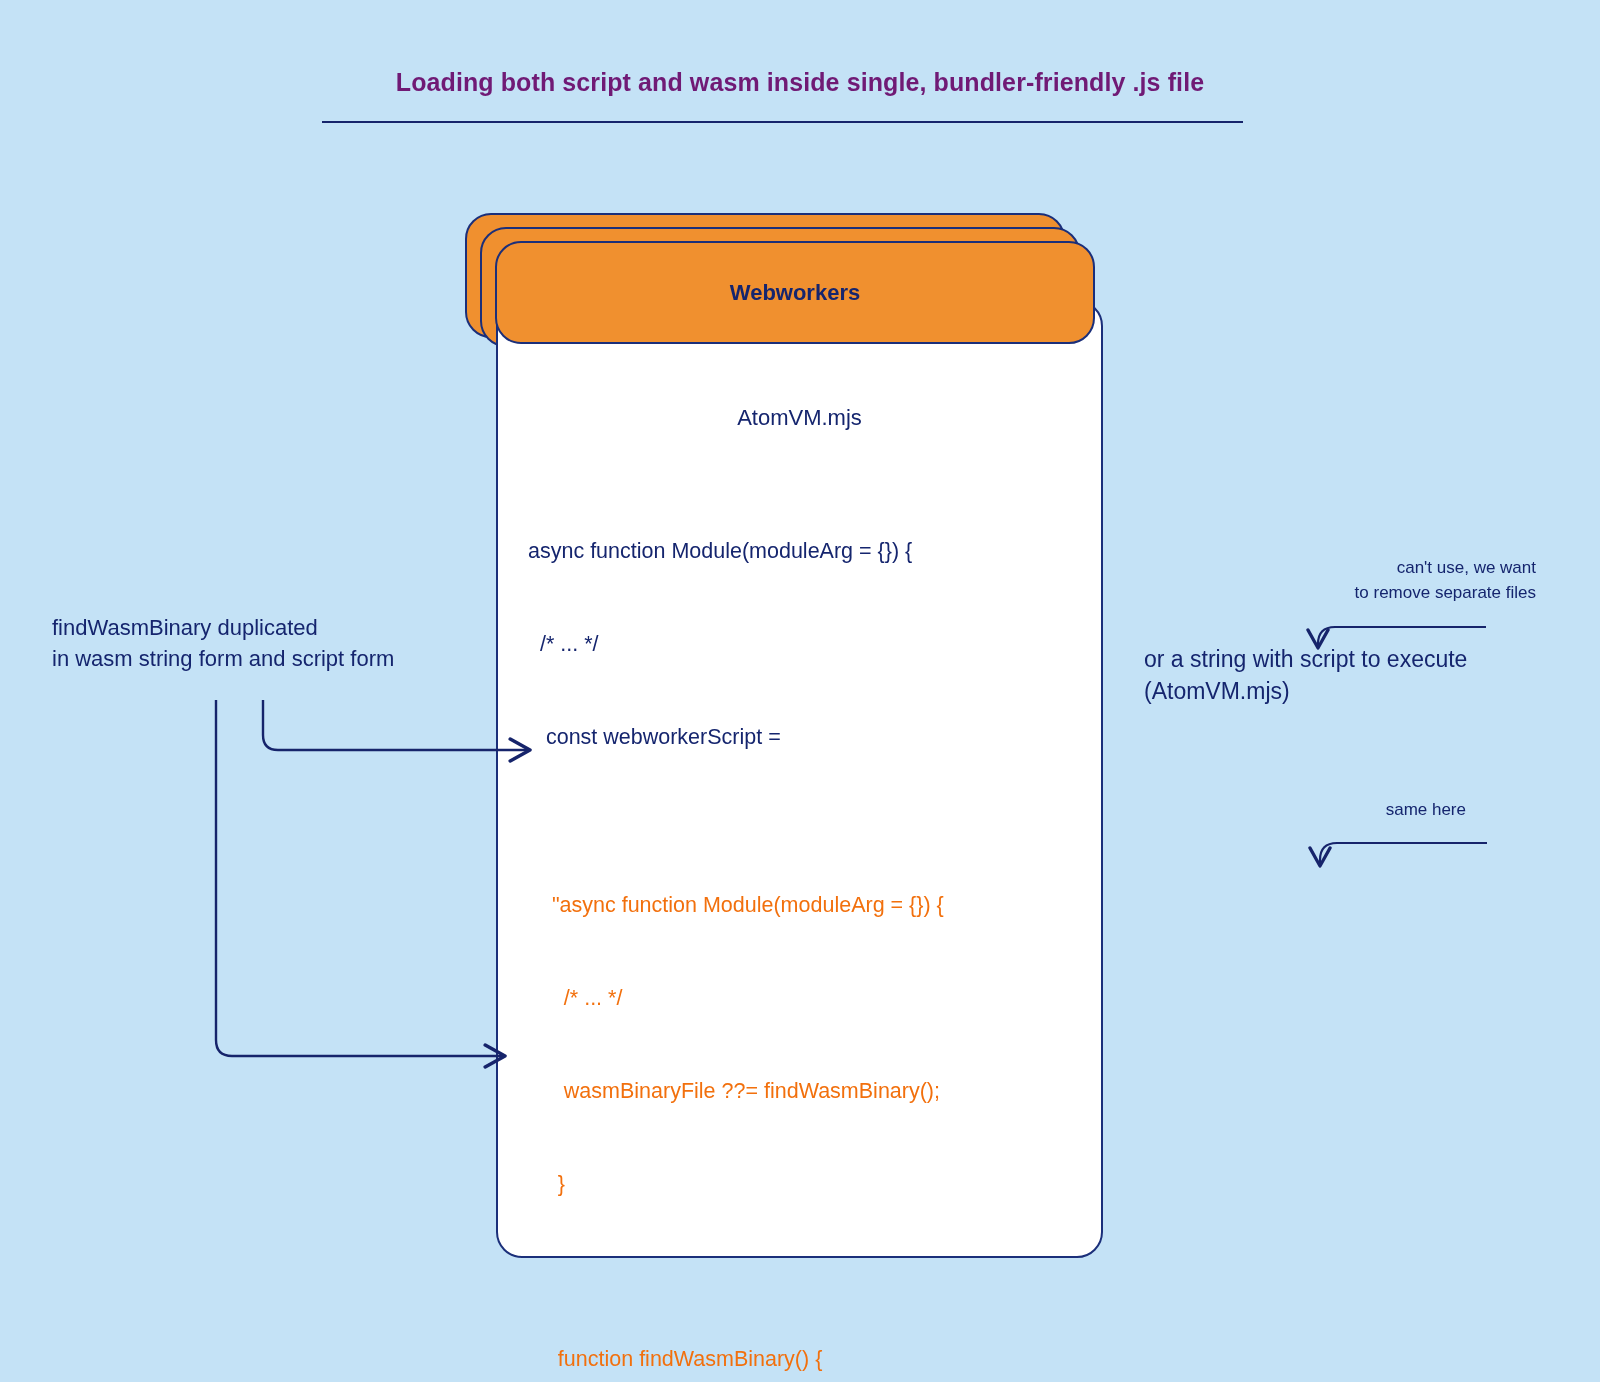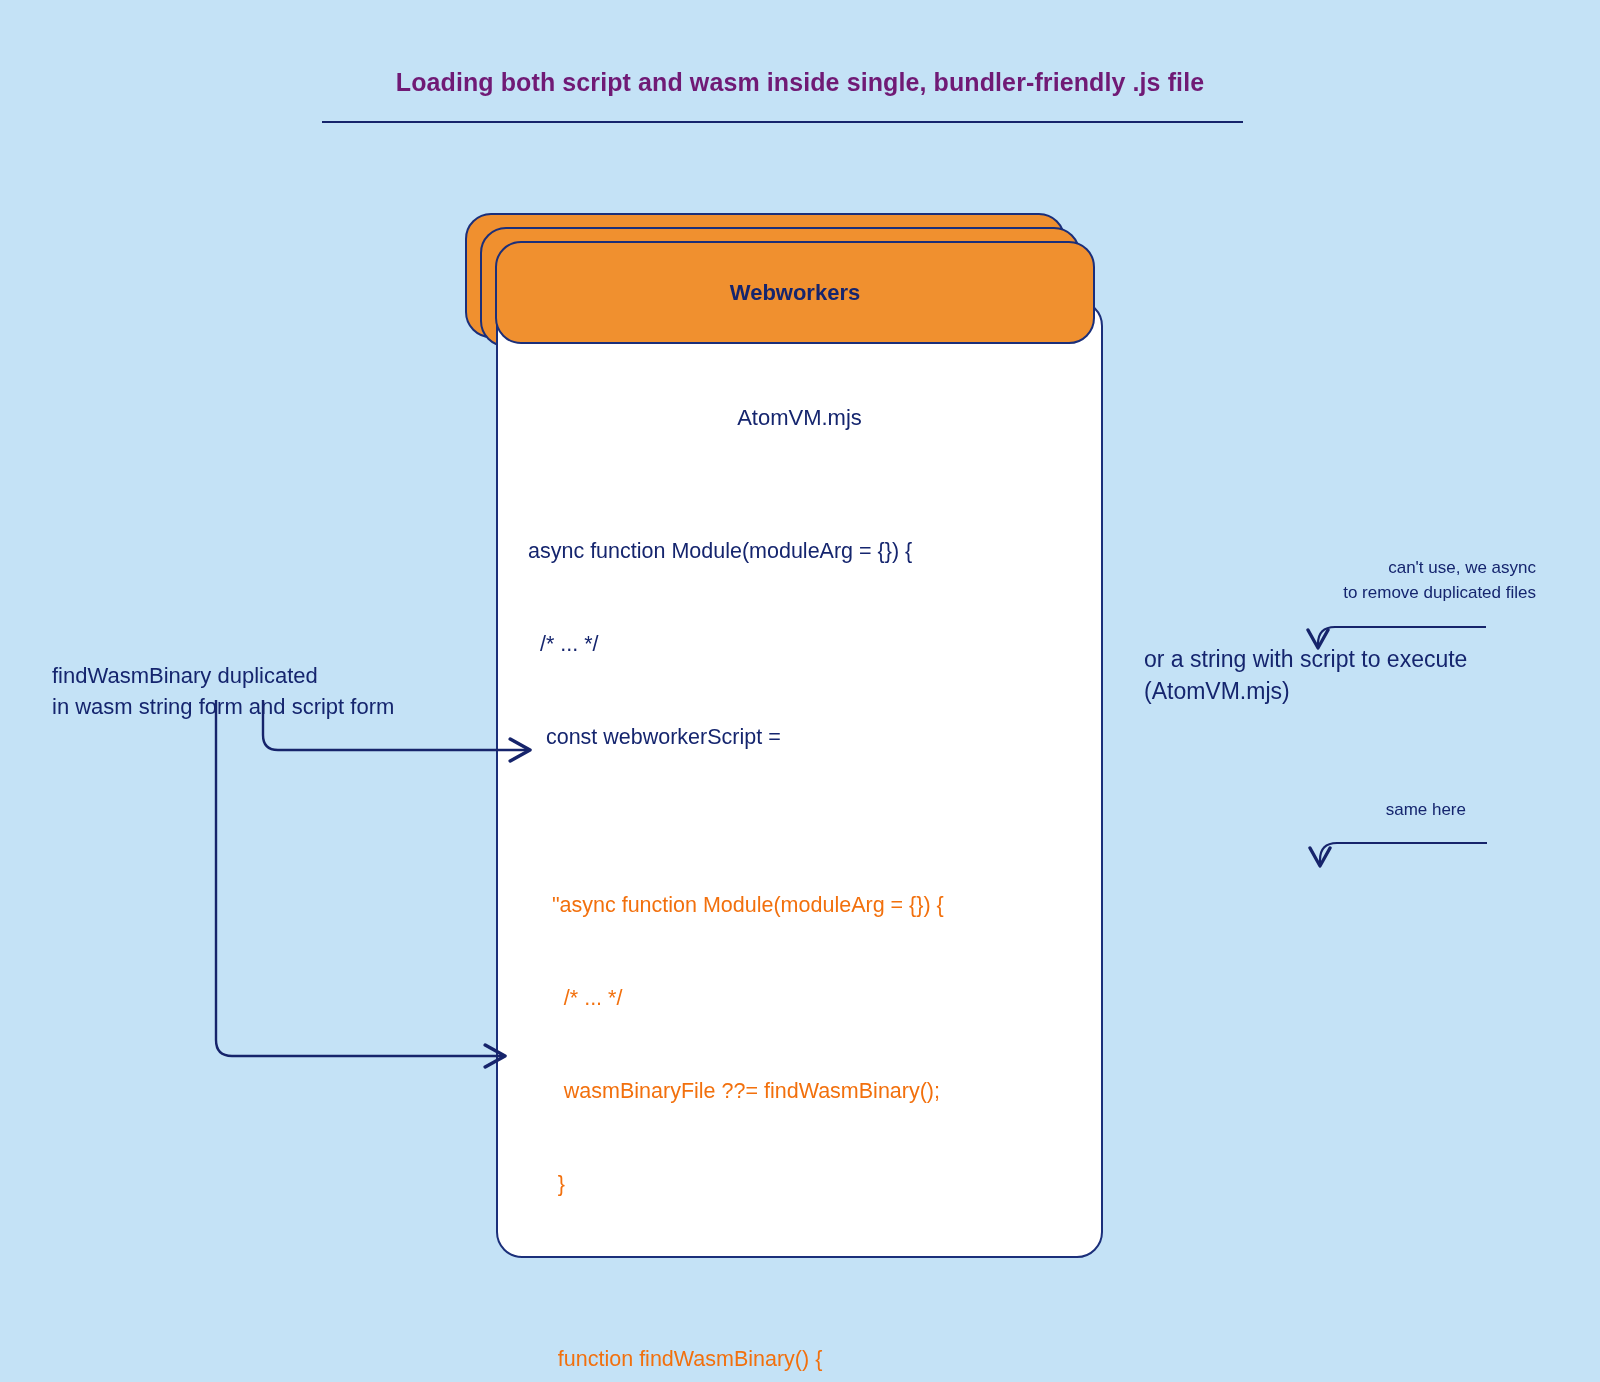--- a/index.html
+++ b/index.html
@@ -125,21 +125,20 @@
   .annotation {
     position: absolute;
     color: #15256e;
   }
   #left-note {
     left: 52px;
     top: 612px;
     width: 430px;
     font-size: 22px;
     line-height: 31px;
-    margin-top: 48px;
   }
   #right-note-top-small {
     left: 1196px;
     top: 555px;
     width: 340px;
     font-size: 17px;
     line-height: 25px;
     text-align: right;
   }
   #right-note-top-main {
@@ -224,22 +223,22 @@
     
     
   </div>
 
   <div id="left-note" class="annotation">
     <div>findWasmBinary duplicated</div>
     <div>in wasm string form and script form</div>
   </div>
 
   <div id="right-note-top-small" class="annotation">
-    <div>can't use, we async</div>
-    <div>to remove duplicated files</div>
+    <div>can't use, we want</div>
+    <div>to remove separate files</div>
   </div>
   <div id="right-note-top-main" class="annotation">
     <div>or a string with script to execute</div>
     <div>(AtomVM.mjs)</div>
   </div>
 
   <div id="right-note-bottom-small" class="annotation">
     <div>same here</div>
   </div>
 

